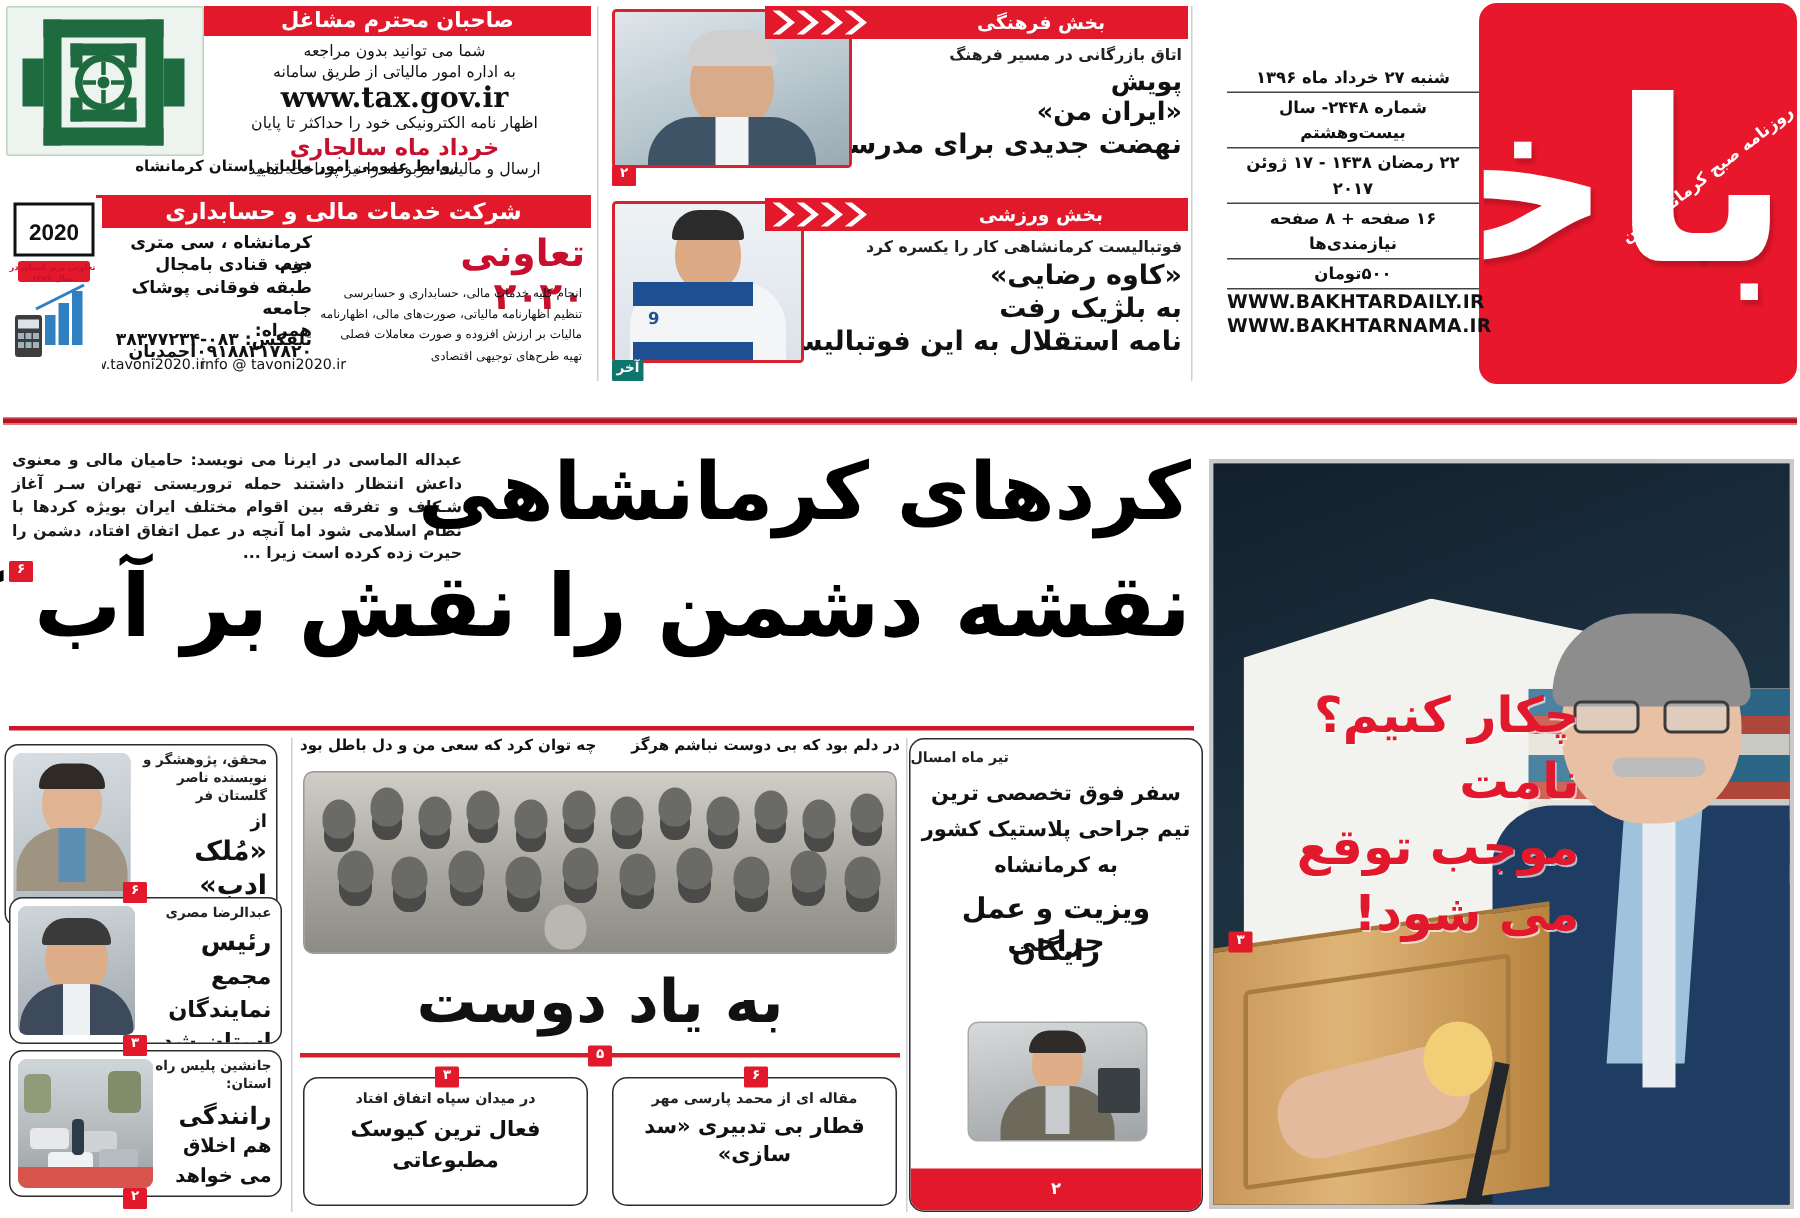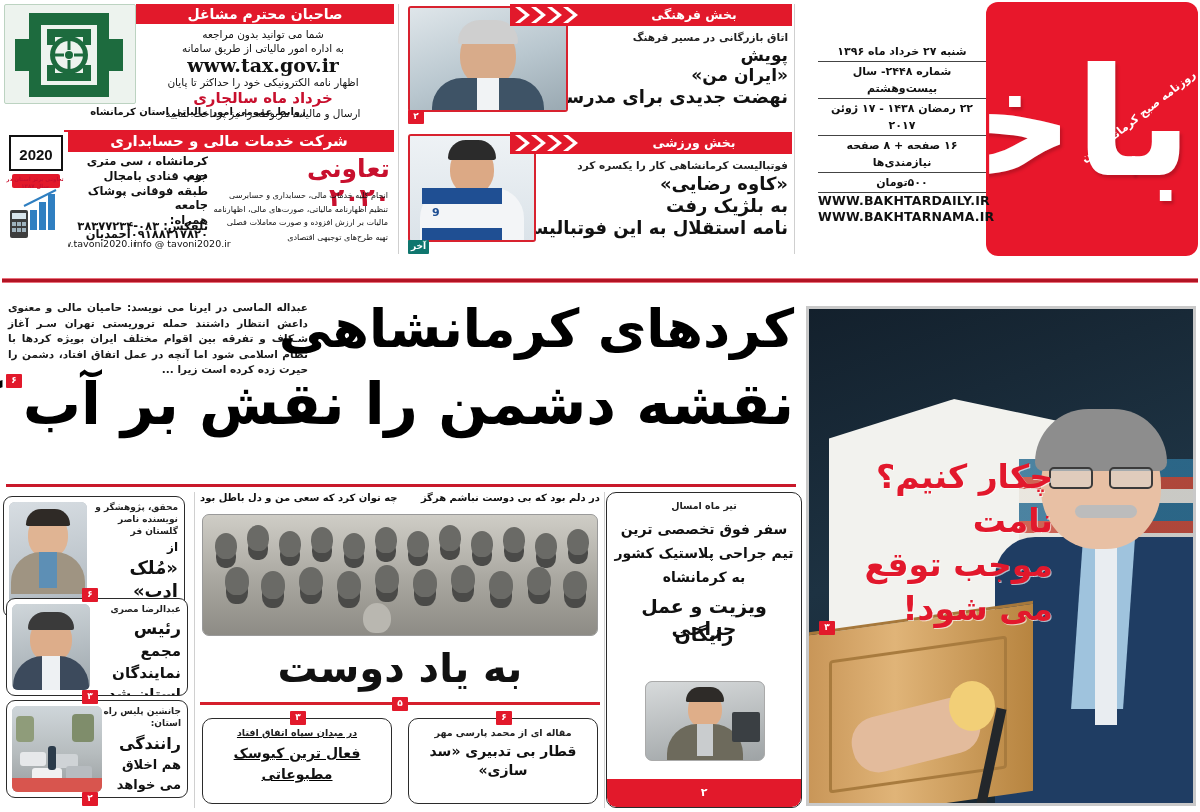--- a/index.html
+++ b/index.html
@@ -286,21 +286,21 @@
   .bbox .bl{ font-weight:bold; color:#111;margin-top:44px; }
 
   
   
   
   .surgbox{
     position:absolute; left:606px; top:492px; width:196px; height:316px;
     border:1px solid #2b2b2b; border-radius:10px; background:#fff;
     overflow:hidden;
   }
-  .surgbox .sk{ position:absolute; top:7px; width:100%; text-align:center;
+  .surgbox .sk{ position:absolute; top:7px; width:100%; text-align:left;
                 font-size:9.5px; font-weight:bold; color:#222; }
   .surgbox .sl{ position:absolute; width:100%; text-align:center;
                 font-weight:bold; color:#111; }
   .surgbox .sphoto{
     position:absolute; left:38px; top:188px; width:120px; height:80px;
     border:1px solid #aaa; border-radius:7px; overflow:hidden; background:#9fa3a6;
   }
   .surgbox .redfoot{
     position:absolute; left:0; right:0; bottom:0; height:28px;
     background:#e2192b; border-radius:0 0 9px 9px;
@@ -620,21 +620,21 @@
         <i style="left:360px;top:56px;width:24px;height:28px;"></i>
         <i style="left:160px;top:88px;width:28px;height:30px;background:#b9b7b0;box-shadow:none;"></i>
       </div>
     </div>
 
     <div class="byd ar">به یاد دوست</div>
   </div>
   <div class="midrule"></div>
   <div class="pgbadge" style="left:392px;top:697px;">۵</div>
 
-  <div class="bbox" style="left:202px;top:718px;width:190px;height:86px;text-decoration:underline;">
+  <div class="bbox" style="left:202px;top:718px;width:190px;height:86px;">
     <div class="bk ar">در میدان سپاه اتفاق افتاد</div>
     <div class="bl ar" style="font-size:14px;line-height:21px;margin-top:3px;">فعال ترین کیوسک مطبوعاتی</div>
     <div class="bl ar" style="font-size:14px;line-height:21px;">قربانی بی احتیاطی</div>
   </div>
   <div class="pgbadge" style="left:290px;top:711px;">۳</div>
 
   <div class="bbox" style="left:408px;top:718px;width:190px;height:86px;">
     <div class="bk ar">مقاله ای از محمد پارسی مهر</div>
     <div class="bl ar" style="font-size:14px;line-height:19px;margin-top:2px;">قطار بی تدبیری «سد سازی»</div>
     <div class="bl ar" style="font-size:14px;line-height:19px;">به دولت تدبیر هم</div>

